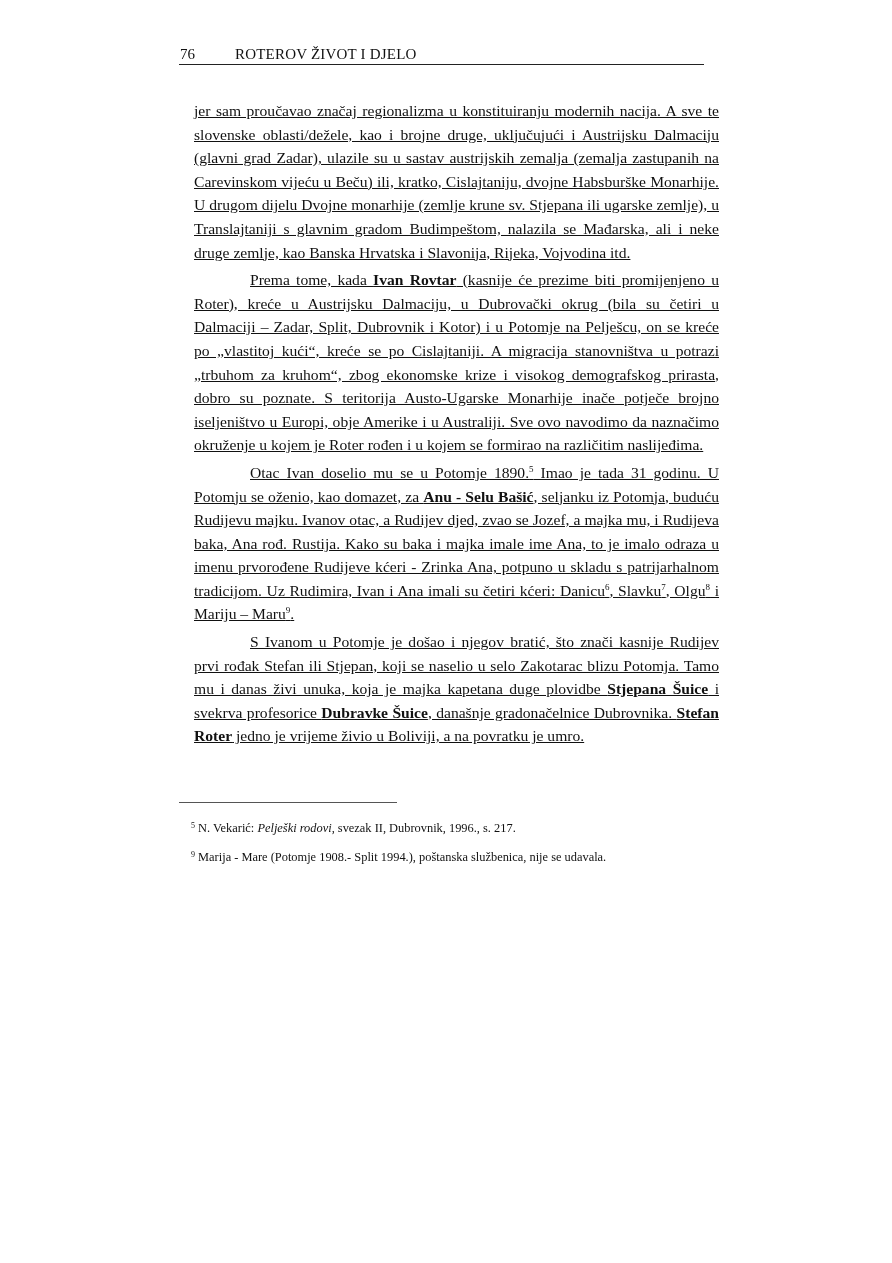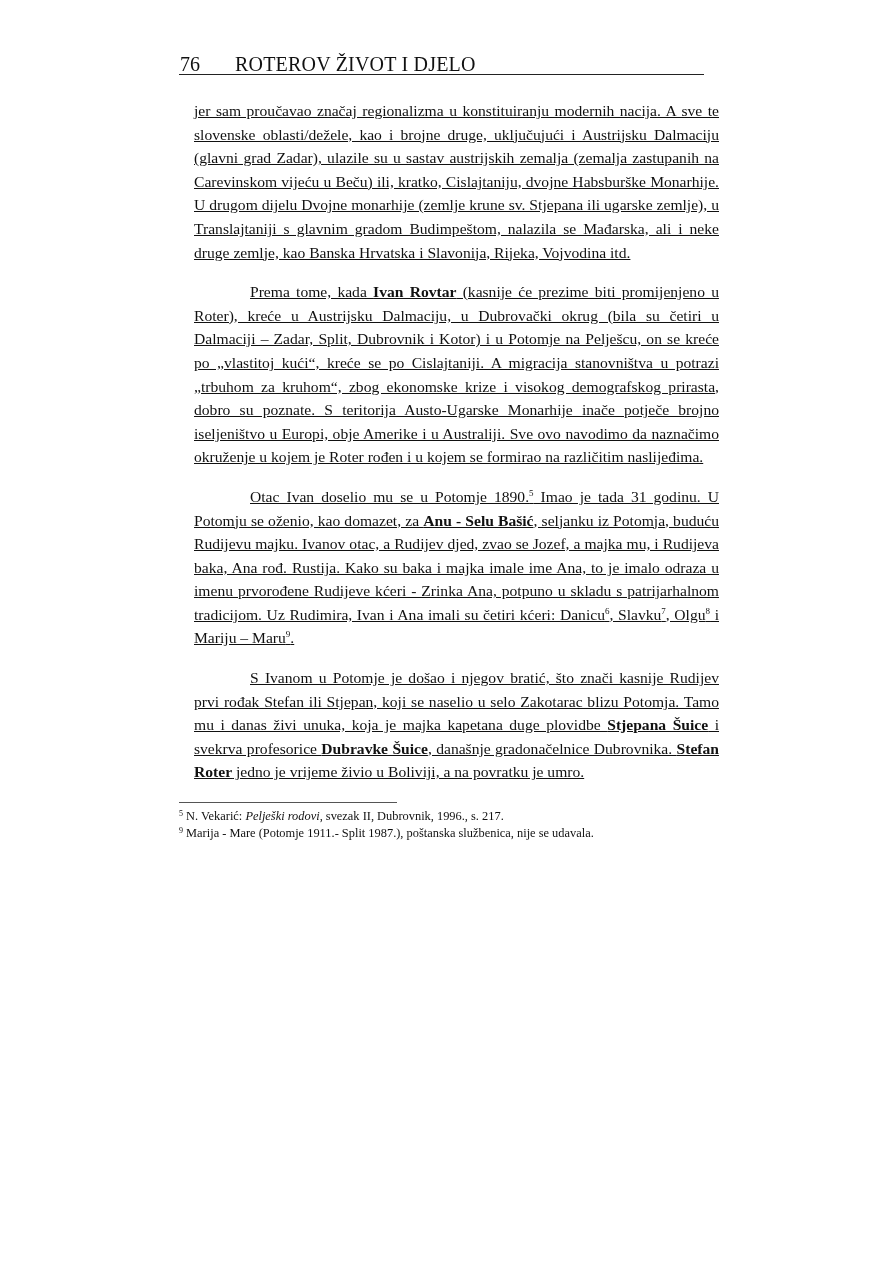--- a/index.html
+++ b/index.html
@@ -1,29 +1,29 @@
 <!DOCTYPE html>
 <html><head>
 <meta charset="utf-8">
 <style>
   html, body { margin: 0; padding: 0; background: #ffffff; }
   body { width: 892px; height: 1263px; position: relative; overflow: hidden;
          font-family: "Liberation Serif", "DejaVu Serif", serif; color: #111; }
-  .header { position: absolute; left: 179px; top: 54px; width: 525px; height: 20px;
-            border-bottom: 1px solid #222; font-size: 20px; line-height: 20px; }
+  .header { position: absolute; left: 179px; top: 44px; width: 525px; height: 20px;
+            border-bottom: 1px solid #222; font-size: 15px; line-height: 20px; }
   .header .num { position: absolute; left: 1px; top: 0; }
   .header .title { position: absolute; left: 56px; top: 0; letter-spacing: 0.2px; text-align: center; }
   .body { position: absolute; left: 194px; top: 99px; width: 525px; text-decoration: underline; }
   .body p { margin: 0; font-size: 15.6px; line-height: 23.6px; text-align: justify; }
-  .body p.indent { text-indent: 56px; margin-top: 16px; }
+  .body p.indent { text-indent: 56px; margin-top: 4px; }
   .body b { font-weight: bold; }
   sup { font-size: 9px; line-height: 0; vertical-align: 6px; }
   .rule { position: absolute; left: 179px; top: 802px; width: 218px; border-top: 1px solid #555; }
   .notes { position: absolute; left: 179px; top: 808px; width: 525px; }
-  .notes p { margin: 0; font-size: 12.4px; line-height: 16.5px; text-align: justify; }
+  .notes p { margin: 12px; font-size: 12.4px; line-height: 16.5px; text-align: justify; }
   .notes sup { font-size: 8px; vertical-align: 4px; }
   .notes i { font-style: italic; }
 </style>
 </head>
 <body>
 
 <div class="header">
   <span class="num">76</span>
   <span class="title">ROTEROV ŽIVOT I DJELO</span>
 </div>
@@ -32,14 +32,14 @@
     <p><span>jer sam proučavao značaj regionalizma u konstituiranju modernih nacija. A sve te slovenske oblasti/dežele, kao i brojne druge, uključujući i Austrijsku Dalmaciju (glavni grad Zadar), ulazile su u sastav austrijskih zemalja (zemalja zastupanih na Carevinskom vijeću u Beču) ili, kratko, Cislajtaniju, dvojne Habsburške Monarhije. U drugom dijelu Dvojne monarhije (zemlje krune sv. Stjepana ili ugarske zemlje), u Translajtaniji s glavnim gradom Budimpeštom, nalazila se Mađarska, ali i neke druge zemlje, kao Banska Hrvatska i Slavonija, Rijeka, Vojvodina itd.</span></p>
     <p class="indent"><span>Prema tome, kada </span><b>Ivan Rovtar</b><span> (kasnije će prezime biti promijenjeno u Roter),  kreće u Austrijsku Dalmaciju, u Dubrovački okrug (bila su četiri u Dalmaciji – Zadar, Split, Dubrovnik i Kotor) i u Potomje na Pelješcu, on se kreće po „vlastitoj kući“, kreće se po Cislajtaniji. A migracija stanovništva u potrazi „trbuhom za kruhom“, zbog ekonomske krize i visokog demografskog prirasta, dobro su poznate. S teritorija Austo-Ugarske Monarhije inače potječe brojno iseljeništvo u Europi, obje Amerike i u Australiji. Sve ovo navodimo da naznačimo okruženje u kojem je Roter rođen i u kojem se formirao na različitim naslijeđima.</span></p>
     <p class="indent"><span>Otac Ivan doselio mu se u Potomje 1890.</span><sup>5</sup><span> Imao je tada 31 godinu. U Potomju se oženio, kao domazet, za </span><b>Anu - Selu Bašić</b><span>, seljanku iz Potomja, buduću Rudijevu majku. Ivanov otac, a Rudijev djed, zvao se Jozef, a majka mu, i Rudijeva baka, Ana rođ. Rustija. Kako su baka i majka imale ime Ana, to je imalo odraza u imenu prvorođene Rudijeve kćeri - Zrinka Ana, potpuno u skladu s patrijarhalnom tradicijom. Uz Rudimira, Ivan i Ana imali su četiri kćeri: Danicu</span><sup>6</sup><span>, Slavku</span><sup>7</sup><span>, Olgu</span><sup>8</sup><span>  i Mariju – Maru</span><sup>9</sup><span>.</span></p>
     <p class="indent"><span>S Ivanom u Potomje je došao i njegov bratić, što znači kasnije Rudijev prvi rođak Stefan ili Stjepan, koji se naselio u selo Zakotarac blizu Potomja. Tamo mu i danas živi unuka, koja je majka kapetana duge plovidbe </span><b>Stjepana Šuice</b><span> i svekrva profesorice </span><b>Dubravke Šuice</b><span>, današnje gradonačelnice Dubrovnika. </span><b>Stefan Roter</b><span> jedno je vrijeme živio u Boliviji, a na povratku je umro.</span></p>
   </div>
 
 <div class="rule"></div>
 
 <div class="notes" id="notes">
     <p><sup>5</sup><span> N. Vekarić: </span><i>Pelješki rodovi</i><span>, svezak II, Dubrovnik, 1996., s. 217.</span></p>
-    <p><sup>9</sup><span> Marija - Mare (Potomje 1911.- Split 1987.), poštanska službenica, nije se udavala.</span></p>
+    <p><sup>9</sup><span> Marija - Mare (Potomje 1908.- Split 1994.), poštanska službenica, nije se udavala.</span></p>
   </div>
 
 </body></html>

